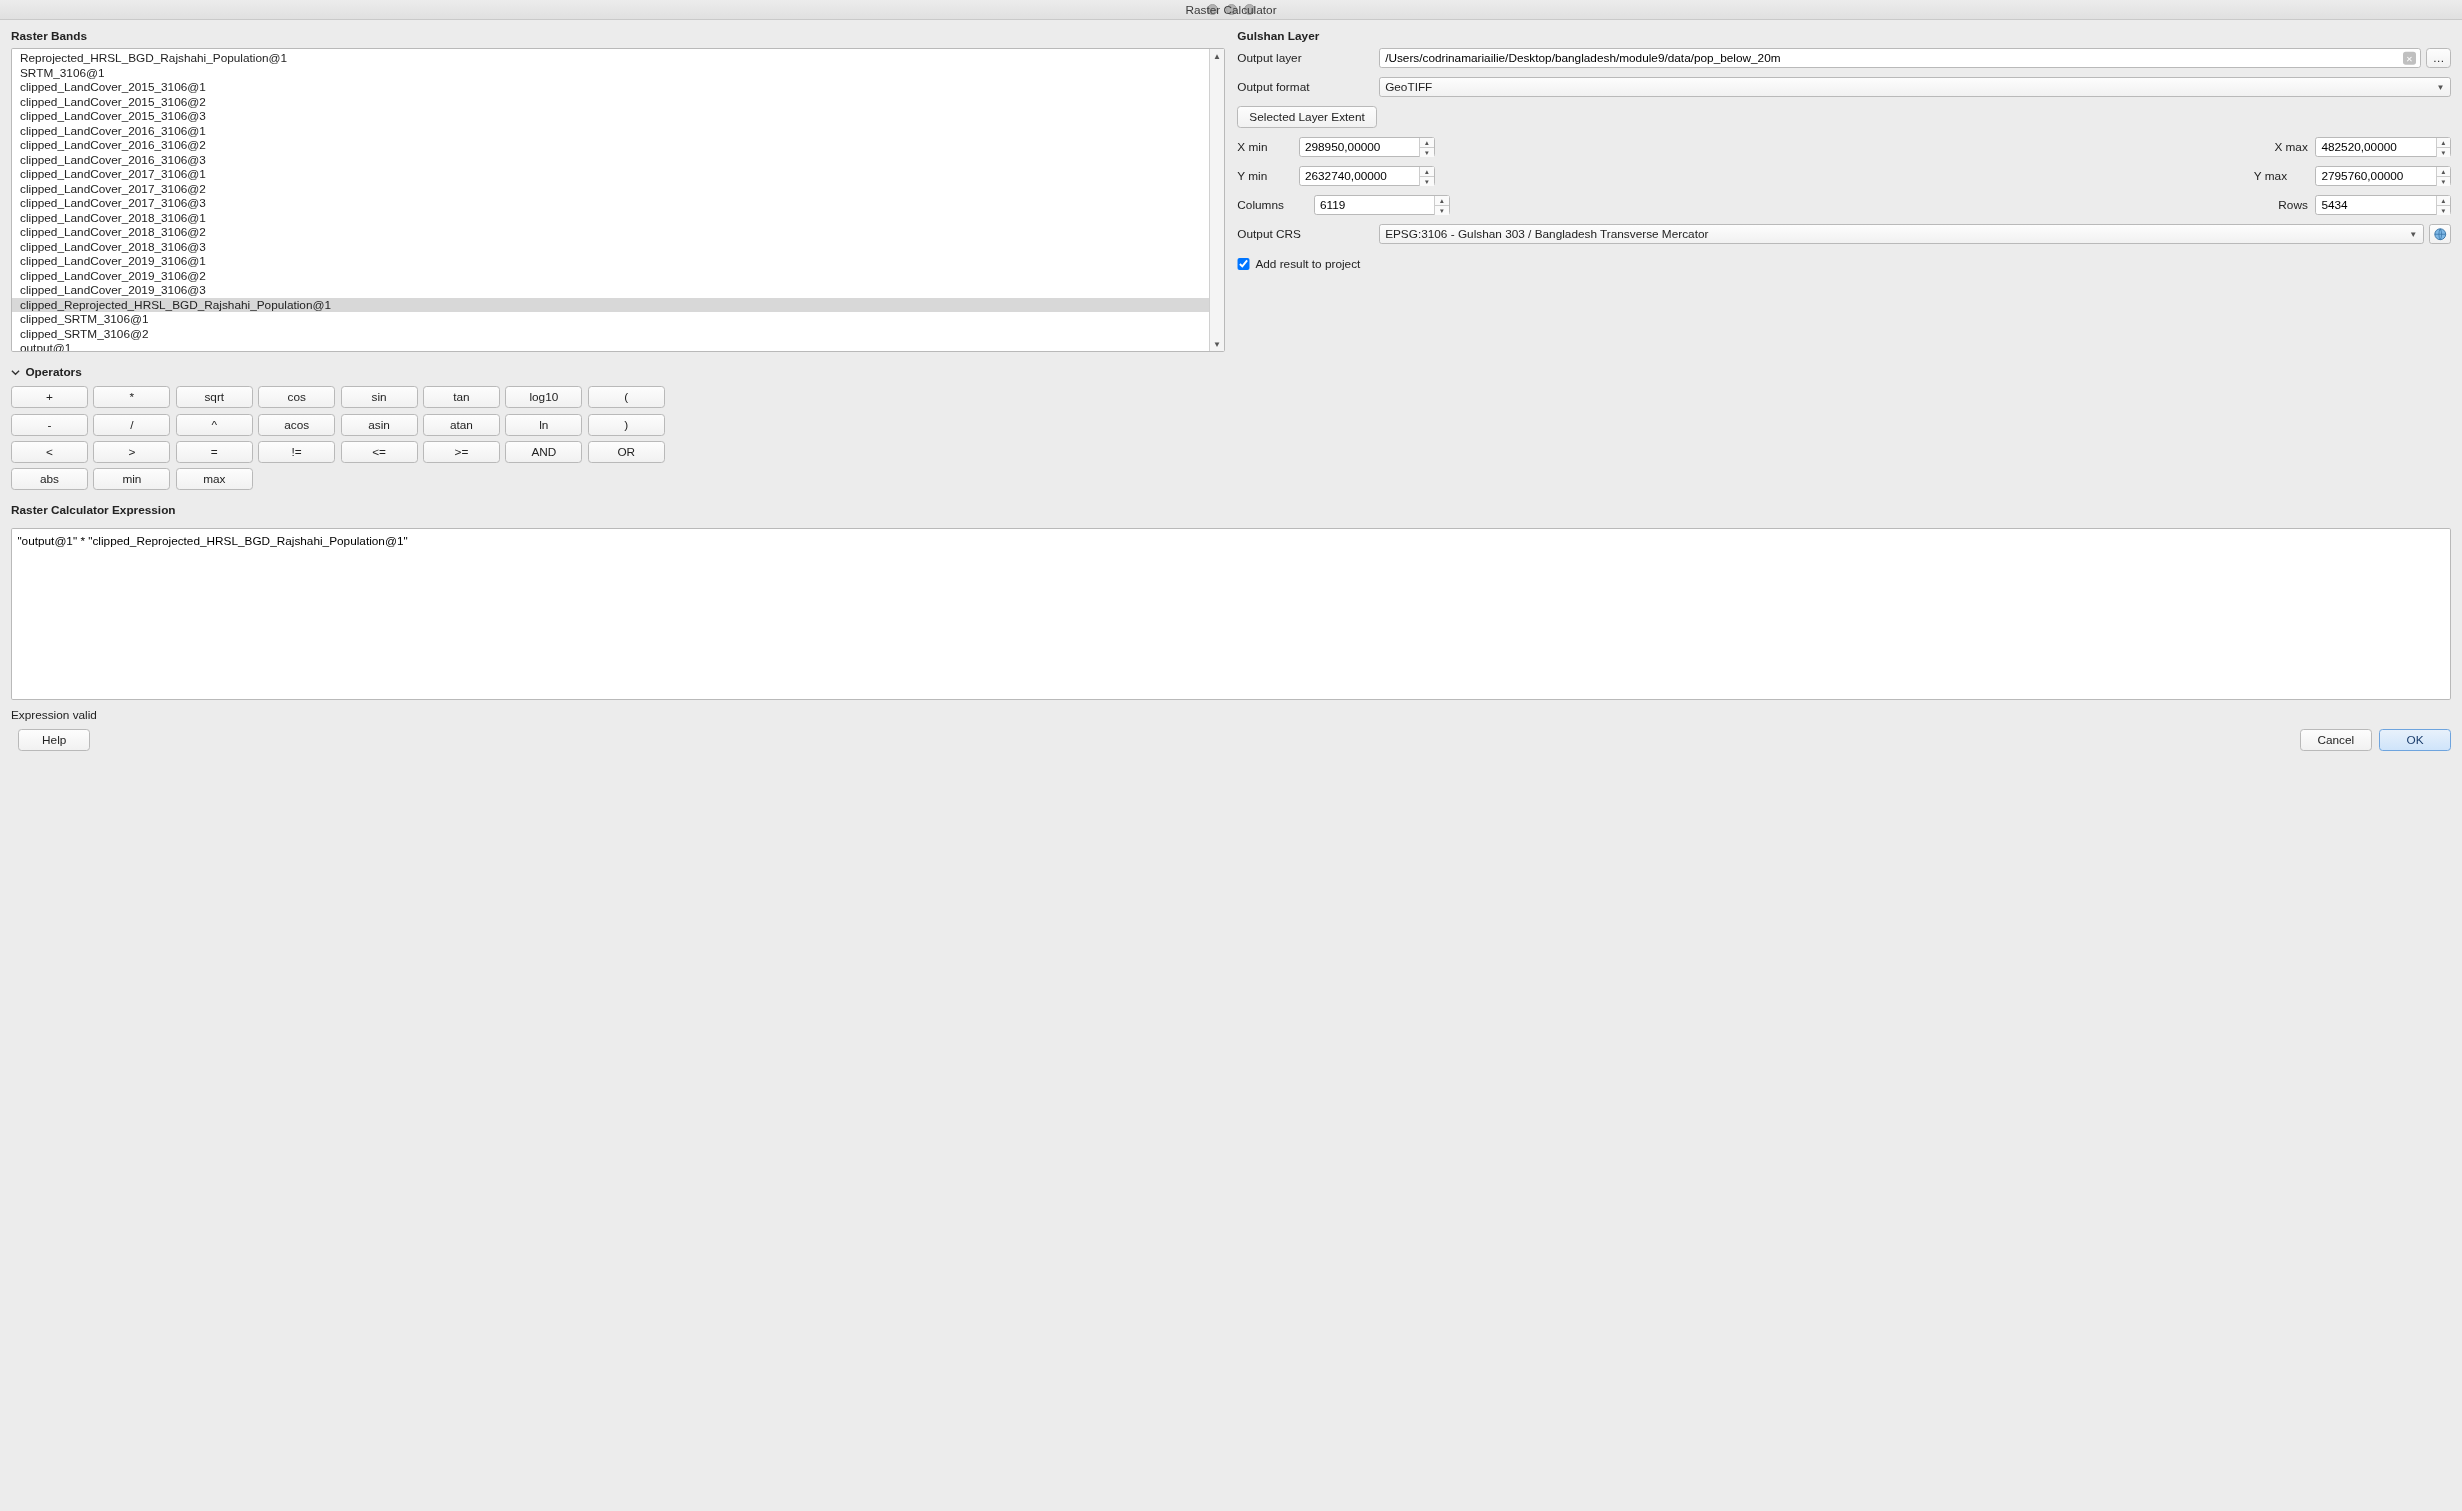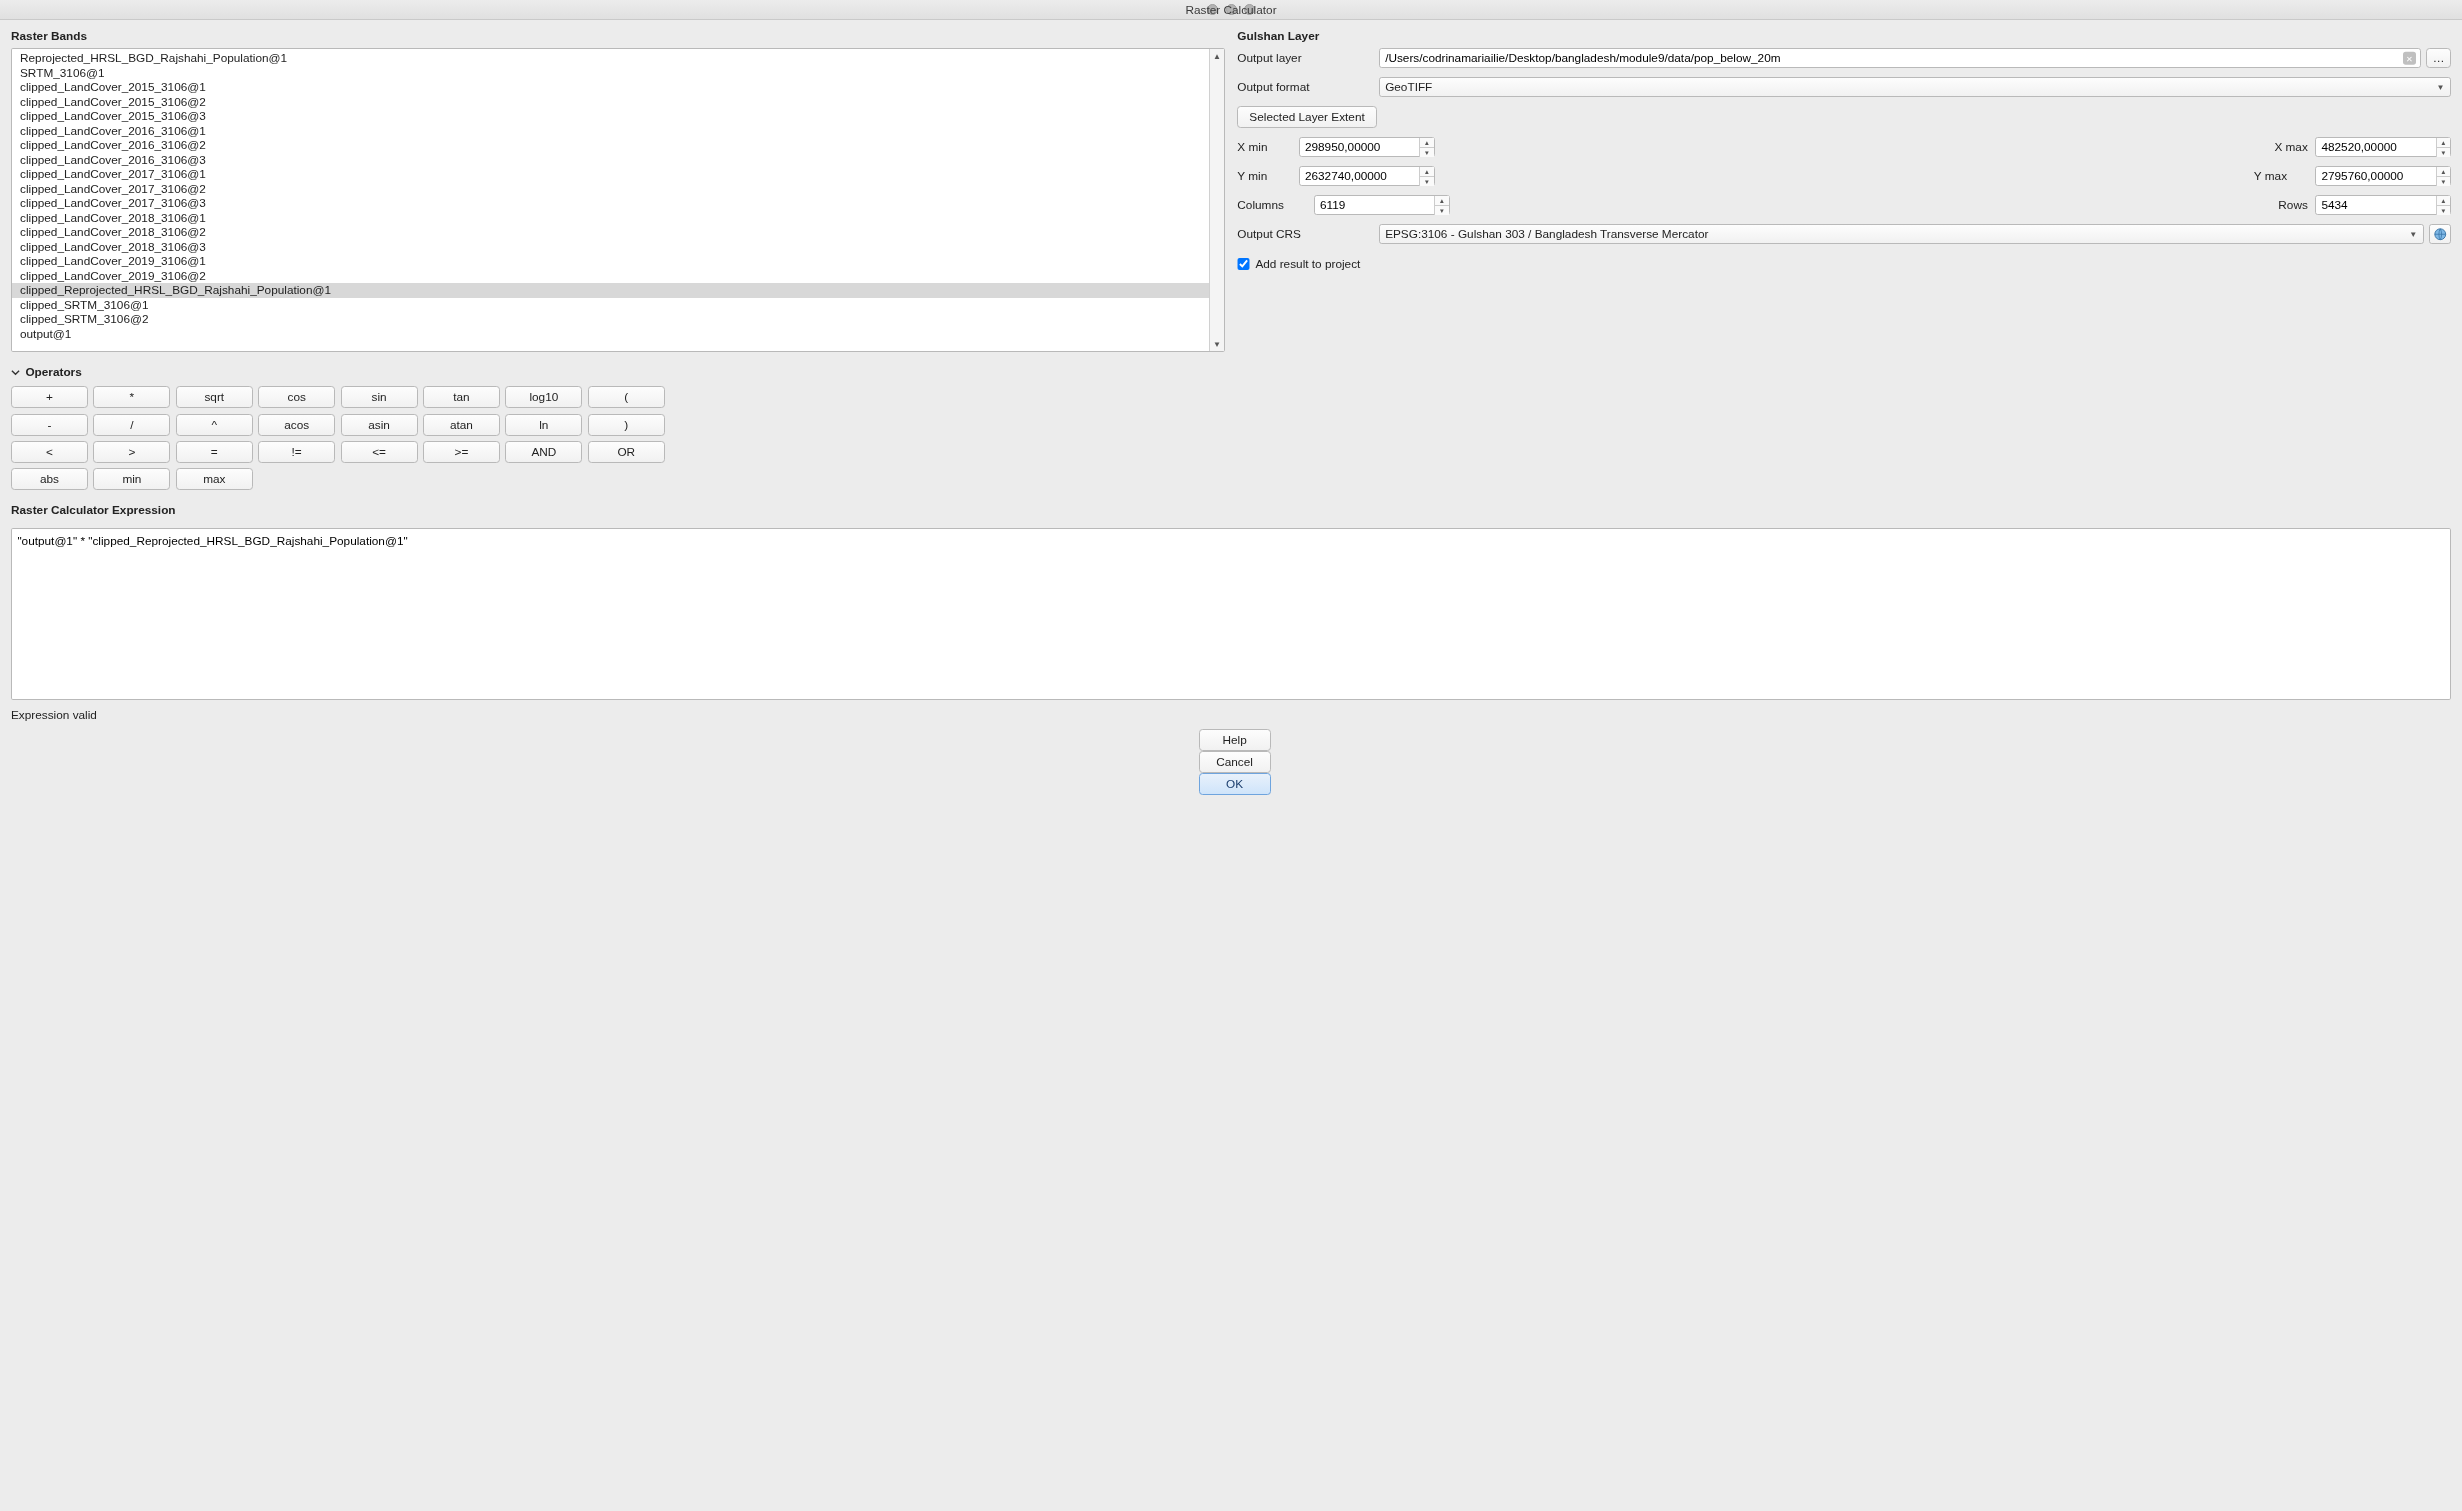--- a/index.html
+++ b/index.html
@@ -147,21 +147,21 @@
   border-radius: 1.8px;
   font-family: inherit;
   font-size: 11.8px;
   padding: 5.4px;
   resize: none;
   background:#fff;
 }
 .status { margin-top: 5.4px; font-size: 11.8px; }
 .footer {
   margin-top: 7.2px;
-  display: flex; align-items: center; flex-direction: column;
+  display: flex; align-items: center;
 }
 .footer .spacer { flex: 1; }
 .footer .btn { min-width: 72px; margin-left: 7.2px; }
 
 .chk { display:flex; align-items:center; gap:5.4px; margin-top:12.7px; }
 .chk input { width:12.7px; height:12.7px; }
 
 .output-row { display:flex; gap:5.4px; align-items:center; }
 .output-row .txt-wrap { flex:1; position:relative; }
 
@@ -203,20 +203,21 @@
             <div class="listbox-item">clipped_LandCover_2016_3106@2</div>
             <div class="listbox-item">clipped_LandCover_2016_3106@3</div>
             <div class="listbox-item">clipped_LandCover_2017_3106@1</div>
             <div class="listbox-item">clipped_LandCover_2017_3106@2</div>
             <div class="listbox-item">clipped_LandCover_2017_3106@3</div>
             <div class="listbox-item">clipped_LandCover_2018_3106@1</div>
             <div class="listbox-item">clipped_LandCover_2018_3106@2</div>
             <div class="listbox-item">clipped_LandCover_2018_3106@3</div>
             <div class="listbox-item">clipped_LandCover_2019_3106@1</div>
             <div class="listbox-item">clipped_LandCover_2019_3106@2</div>
+            <div class="listbox-item">clipped_LandCover_2019_3106@3</div>
             <div class="listbox-item selected">clipped_Reprojected_HRSL_BGD_Rajshahi_Population@1</div>
             <div class="listbox-item">clipped_SRTM_3106@1</div>
             <div class="listbox-item">clipped_SRTM_3106@2</div>
             <div class="listbox-item">output@1</div>
           </div>
         <div class="scrollbar">
           <div class="scroll-btn up">▲</div>
           <div class="scroll-btn down">▼</div>
         </div>
       </div>

